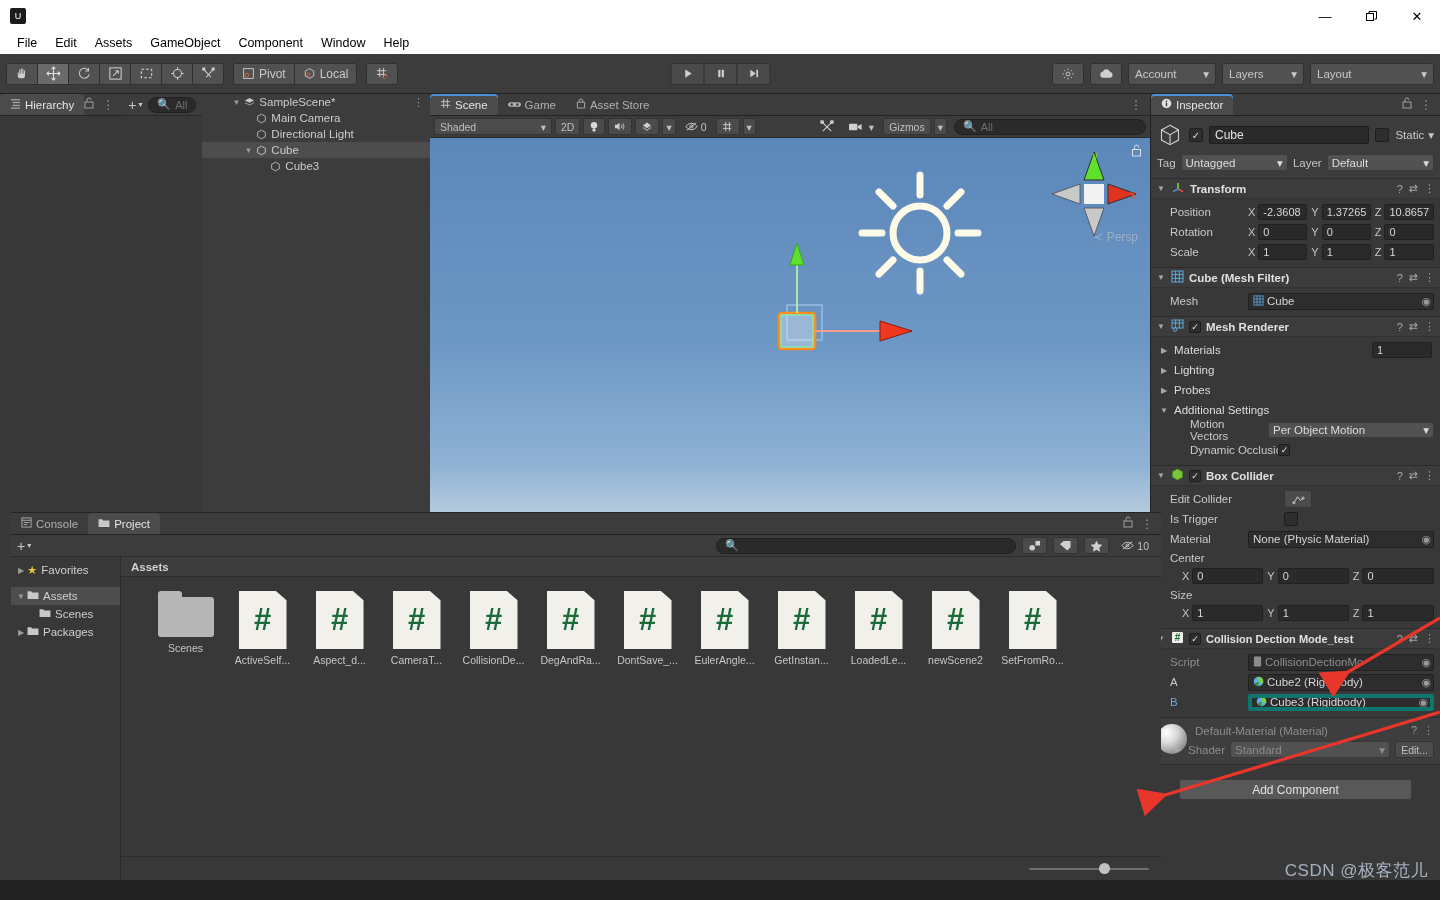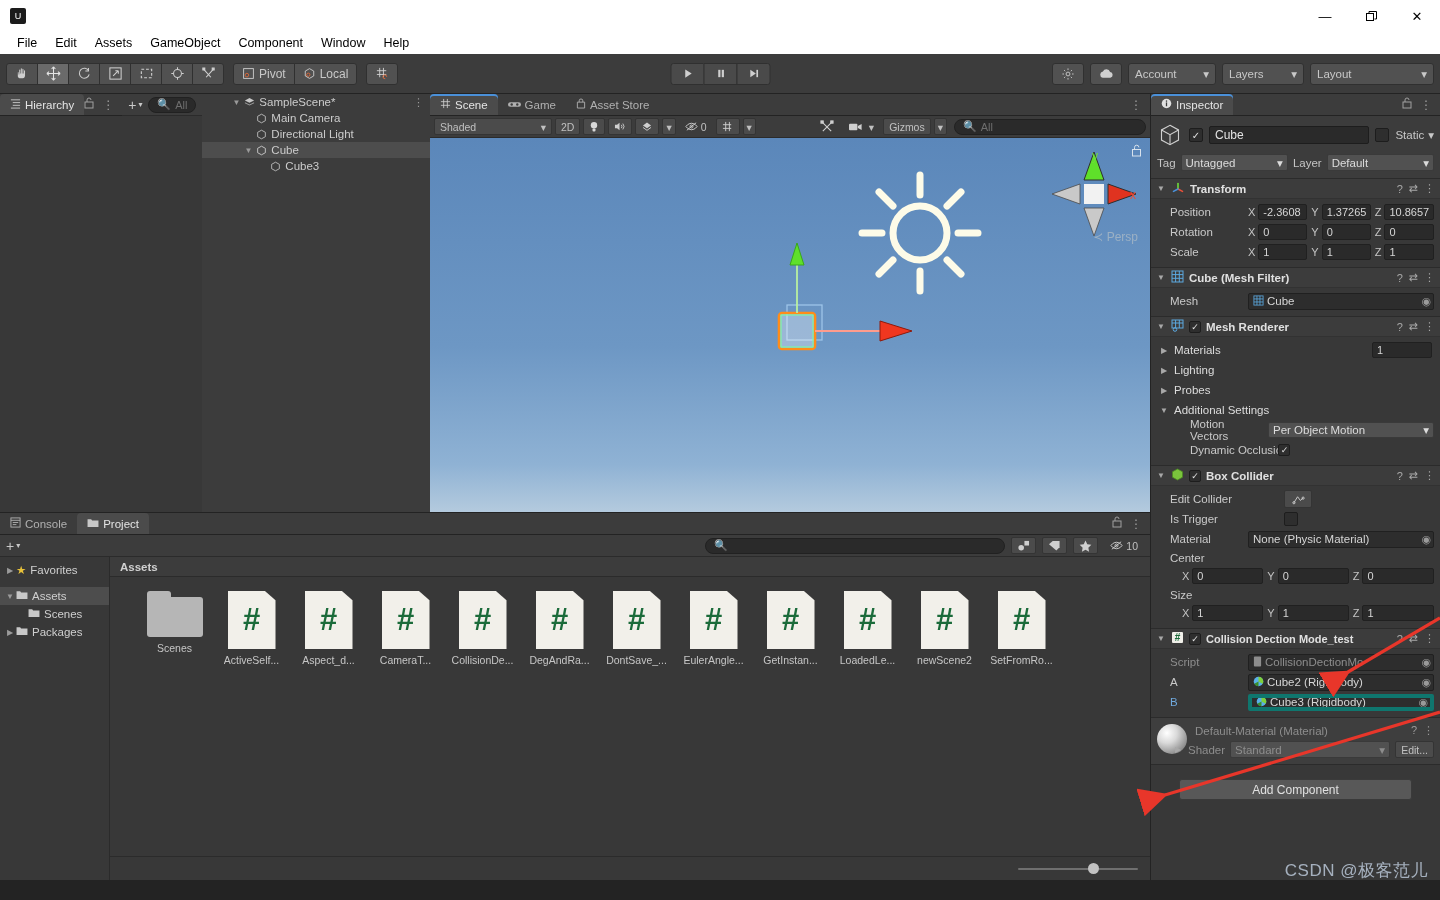--- a/index.html
+++ b/index.html
@@ -1024,21 +1024,21 @@
           </div>
         </div>
 
         <div class="addcomp-wrap">
           <div class="addcomp">Add Component</div>
         </div>
       </div>
     </div>
   </div>
 
-  <div style="position:absolute; left:0; top:512px; width:1150px; height:368px; display:flex; flex-direction:column; border-top:1px solid #232323; background:#383838;">
+  <div style="position:absolute; left:11px; top:512px; width:1150px; height:368px; display:flex; flex-direction:column; border-top:1px solid #232323; background:#383838;">
     <div class="tabstrip">
       <div class="tab">
         <span>
           <svg width="11" height="11" viewBox="0 0 12 12" fill="none" stroke="#b0b0b0" stroke-width="1">
               <rect x="1" y="1" width="10" height="10"></rect>
               <path d="M1 3.6h10M3 6h6M3 8.3h4"></path>
             </svg>
         </span>
         <span>Console</span>
       </div>

